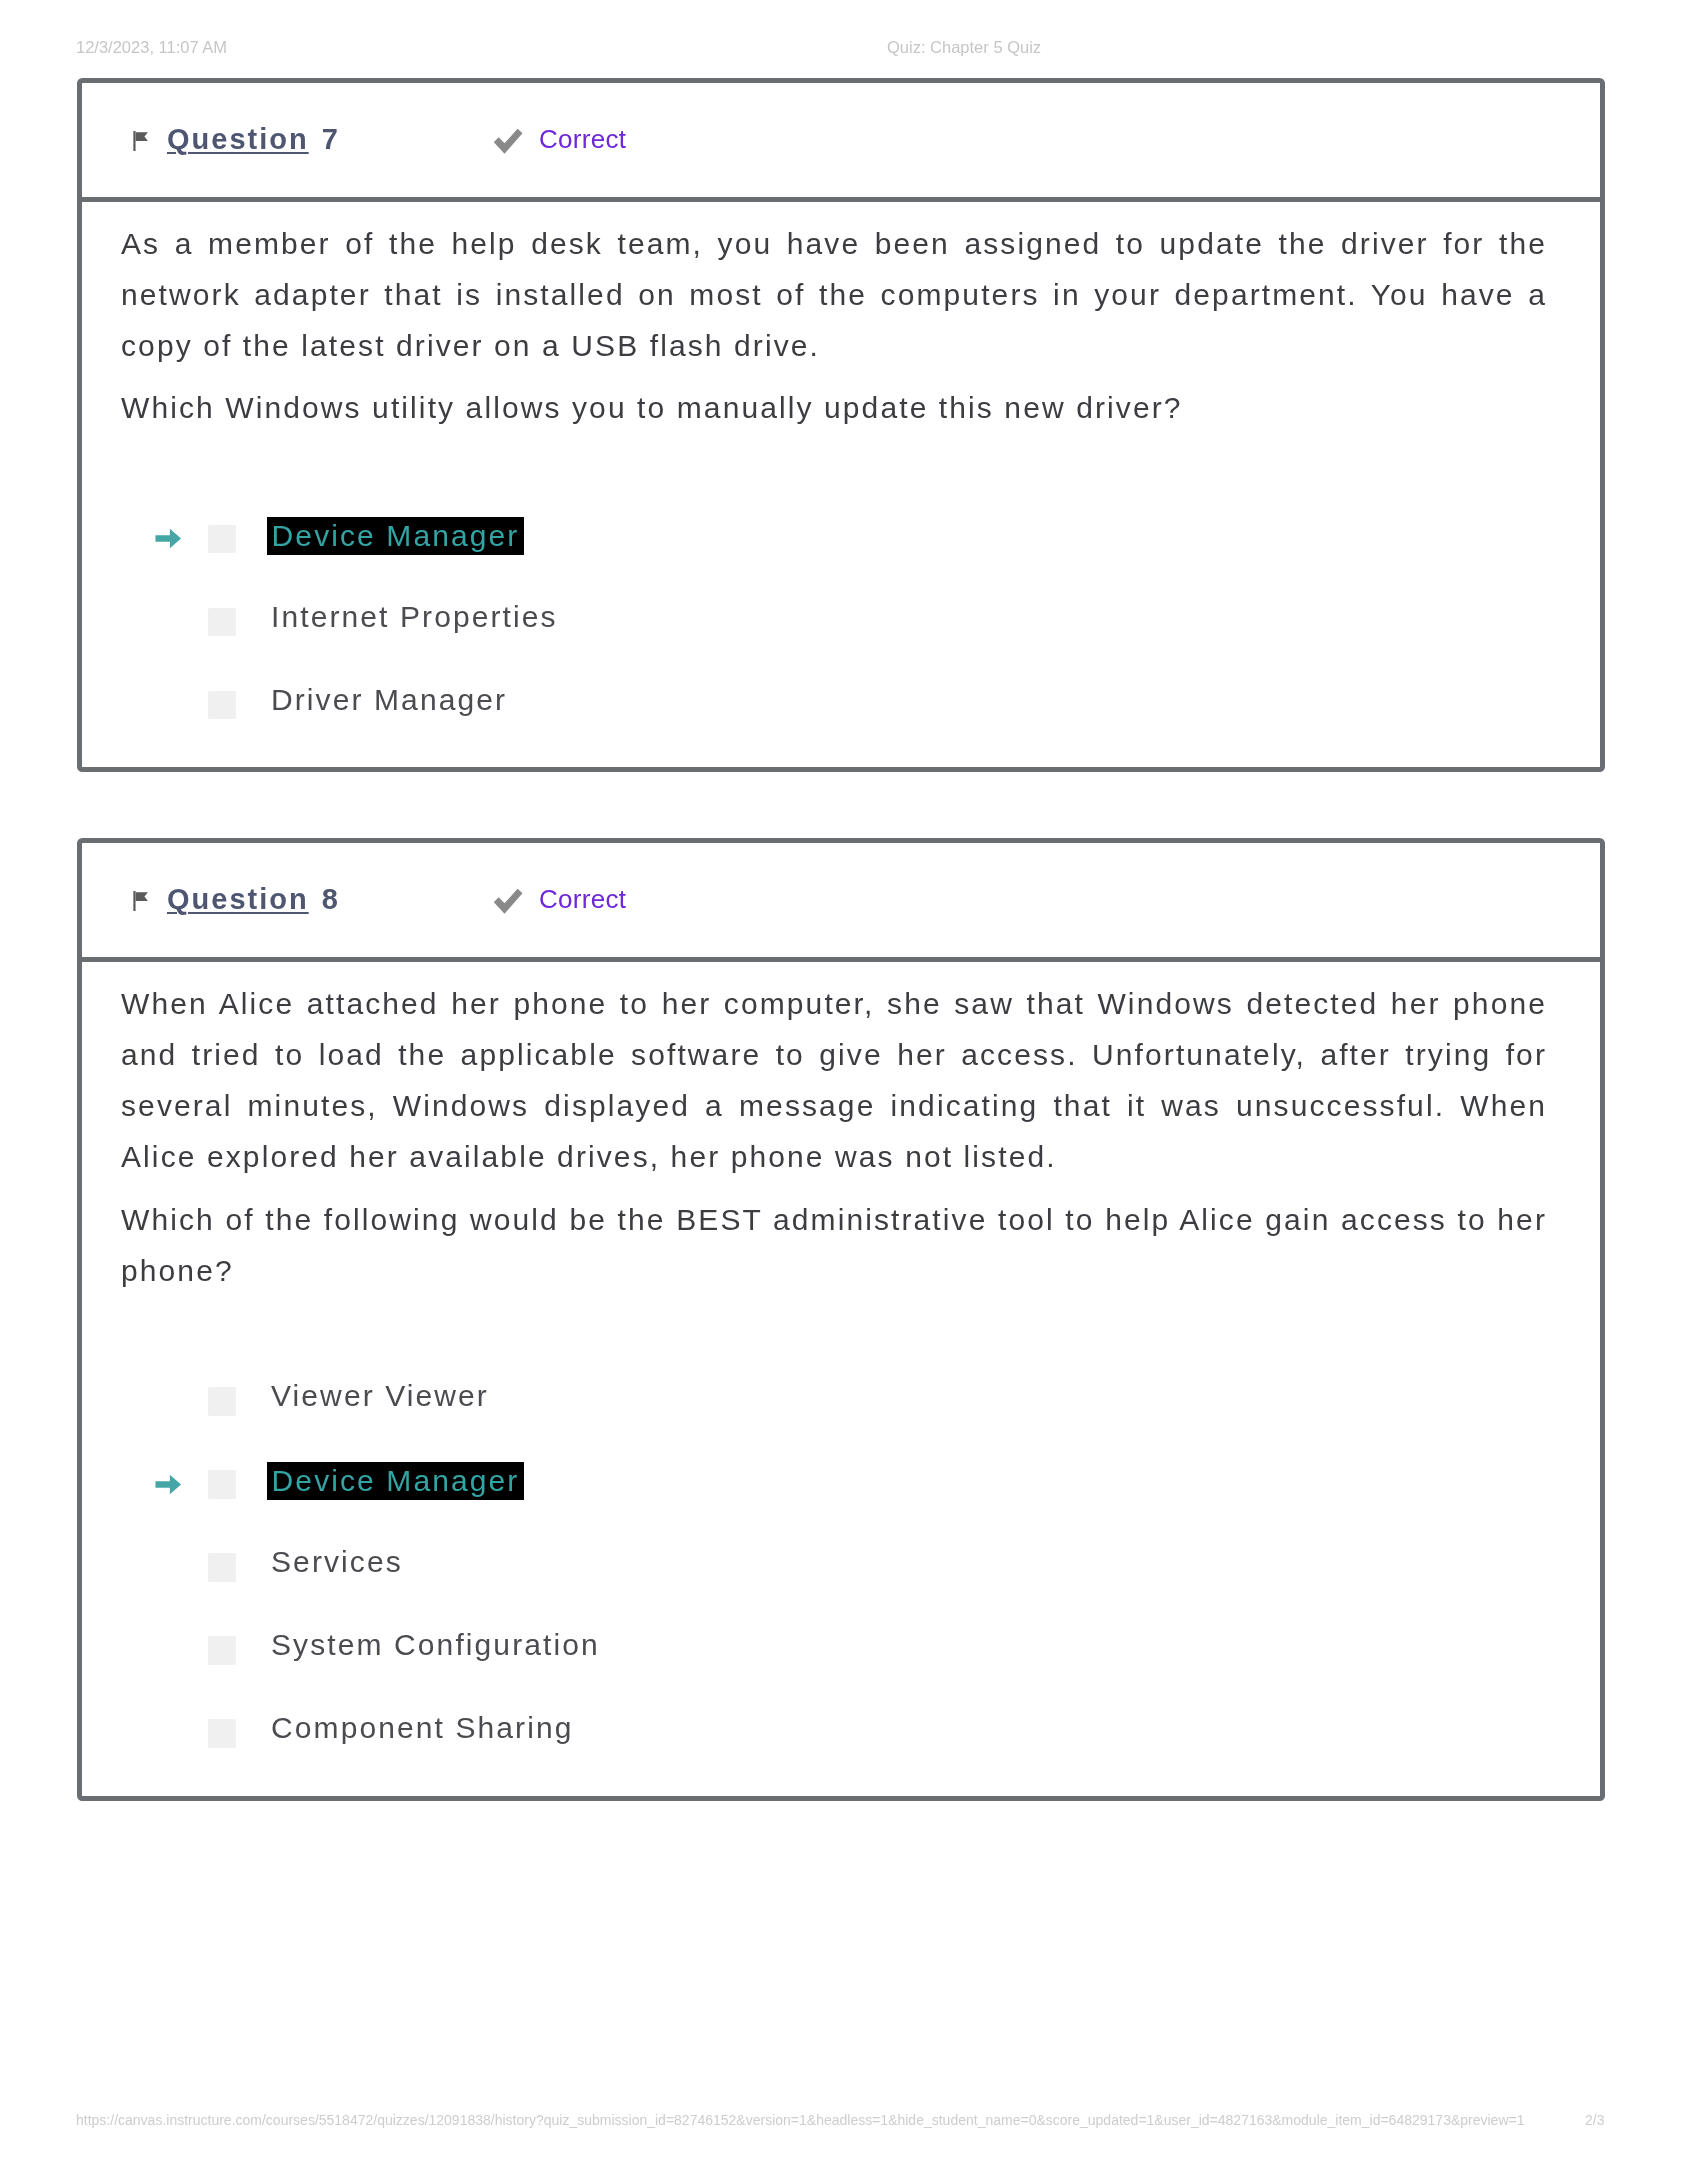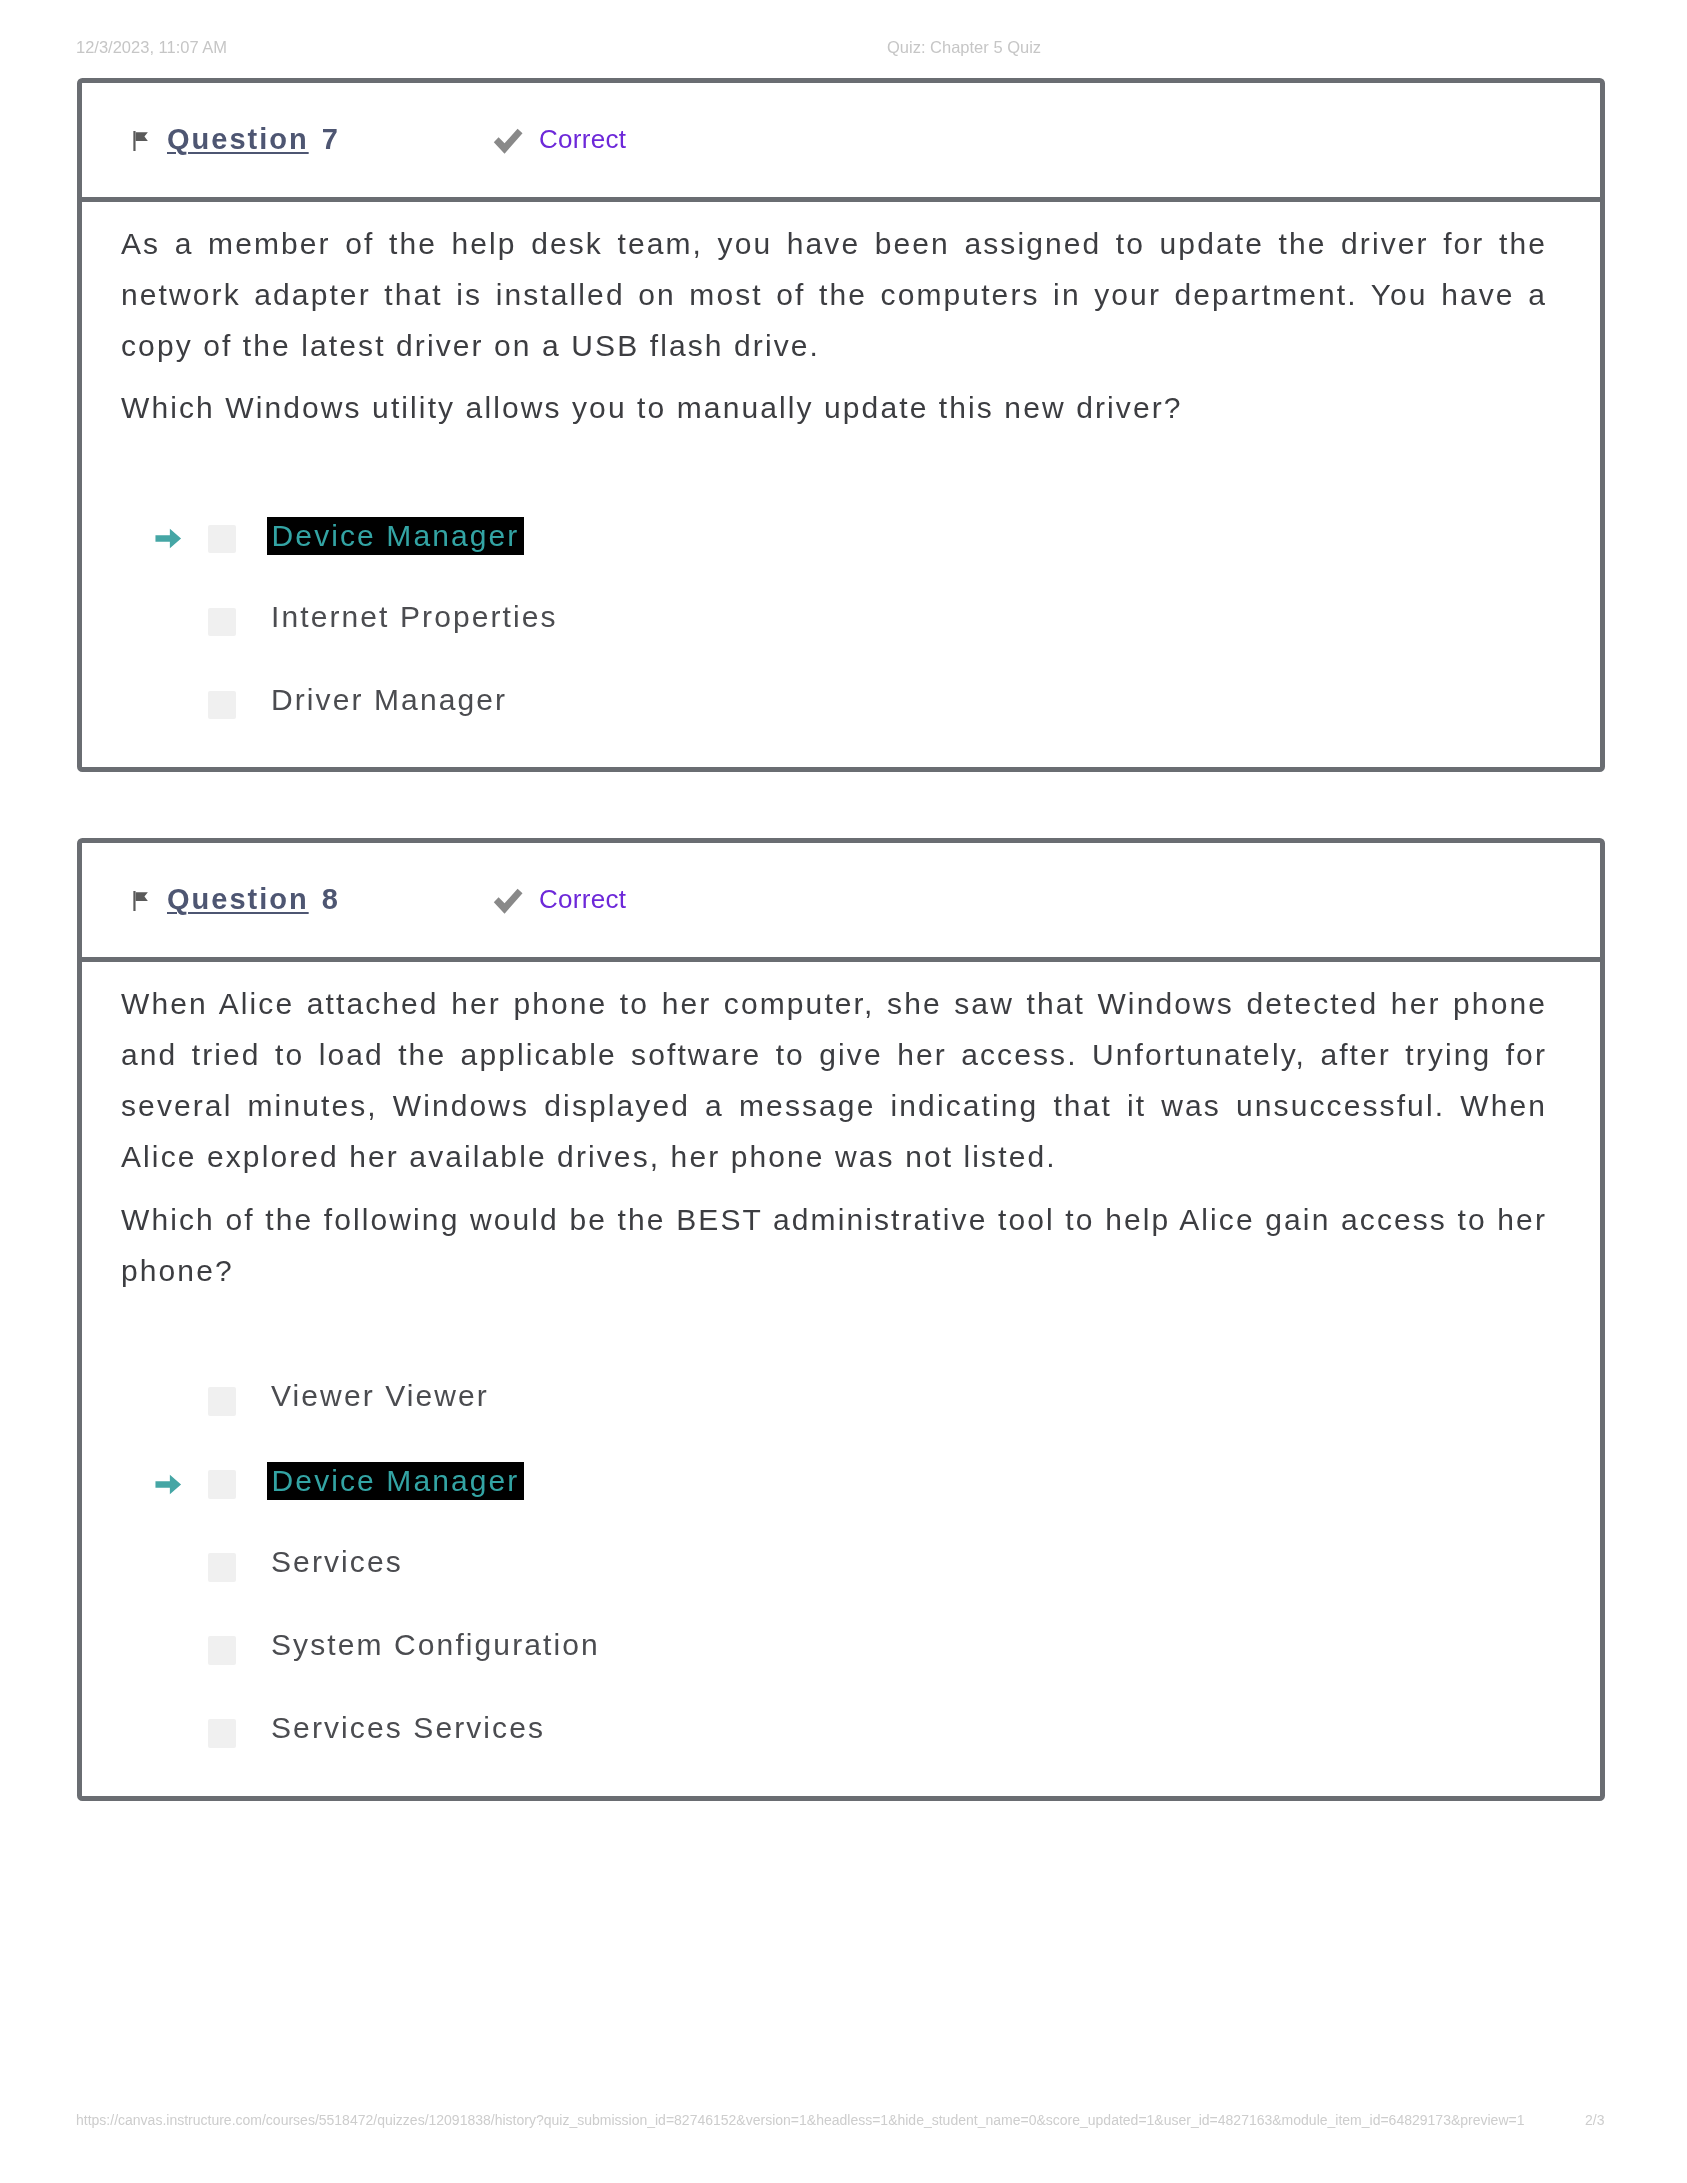--- a/index.html
+++ b/index.html
@@ -127,21 +127,21 @@
             <div class="ans">
               <span class="box"></span>
               <span class="label">Services</span>
             </div>
             <div class="ans">
               <span class="box"></span>
               <span class="label">System Configuration</span>
             </div>
             <div class="ans">
               <span class="box"></span>
-              <span class="label">Services Services</span>
+              <span class="label">Component Sharing</span>
             </div>
           </div>
         </div>
       </div>
     </div>
 
   <div class="print-ftr">
     <span class="left">https://canvas.instructure.com/courses/5518472/quizzes/12091838/history?quiz_submission_id=82746152&amp;version=1&amp;headless=1&amp;hide_student_name=0&amp;score_updated=1&amp;user_id=4827163&amp;module_item_id=64829173&amp;preview=1</span>
     <span class="right">2/3</span>
   </div>

